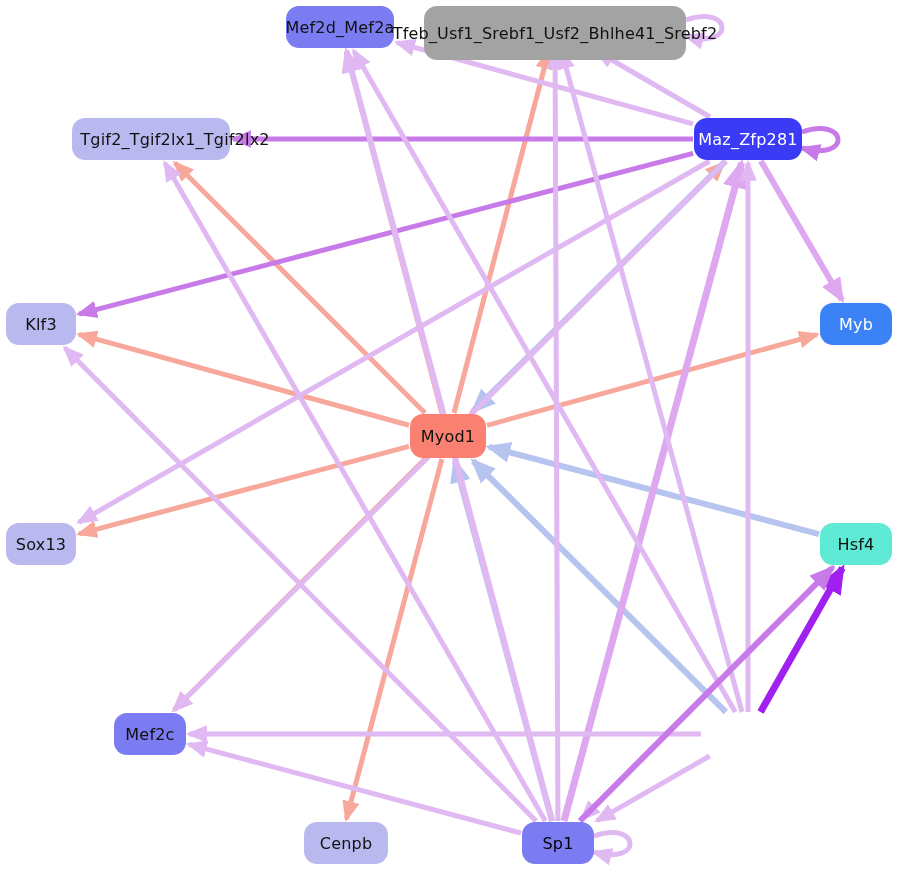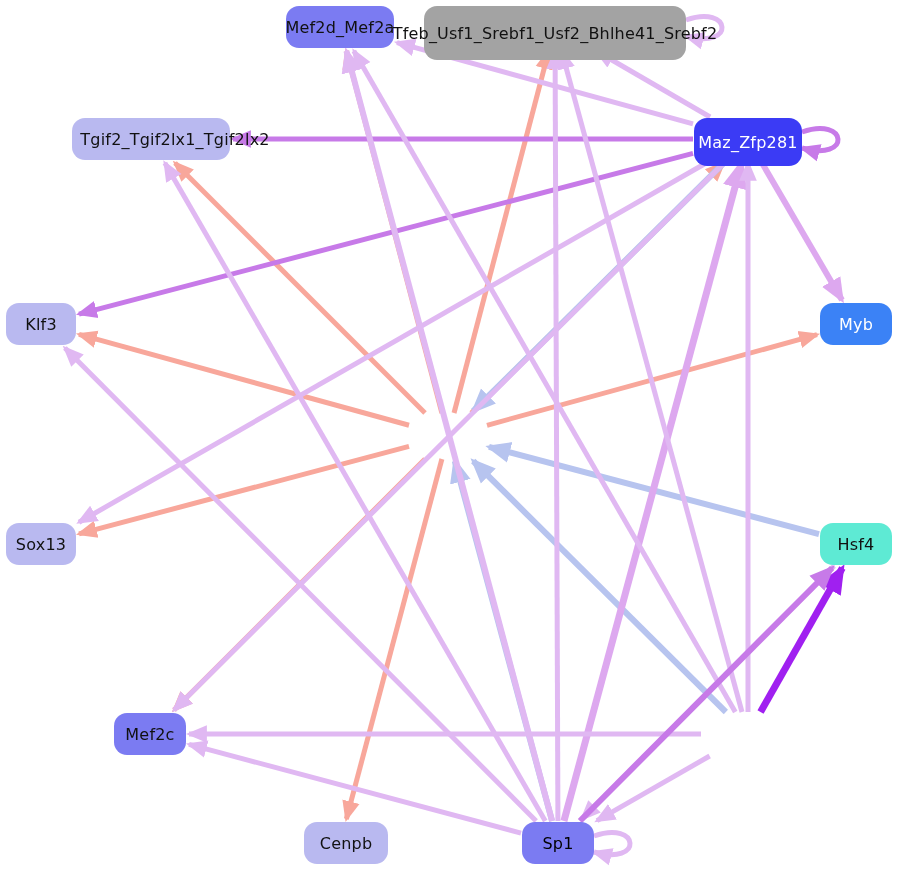--- a/index.html
+++ b/index.html
@@ -76,28 +76,31 @@
     </svg>
 <div class="node" style="left: 286px; top: 6px; width: 108px; height: 42px; background: rgb(123, 123, 242); color: rgb(17, 17, 17);">
       <span>Mef2d_Mef2a</span>
     </div>
     <div class="node" style="left: 424px; top: 6px; width: 262px; height: 54px; background: #a3a3a3; color: rgb(17, 17, 17);">
       <span>Tfeb_Usf1_Srebf1_Usf2_Bhlhe41_Srebf2</span>
     </div>
     <div class="node" style="left: 72px; top: 118px; width: 158px; height: 42px; background: rgb(185, 185, 240); color: rgb(17, 17, 17); padding-left: 48px;">
       <span>Tgif2_Tgif2lx1_Tgif2lx2</span>
     </div>
-    <div class="node dark" style="left: 694px; top: 118px; width: 108px; height: 48px; background: rgb(59, 59, 245); color: rgb(255, 255, 255);">
+    <div class="node dark" style="left: 694px; top: 118px; width: 108px; height: 42px; background: rgb(59, 59, 245); color: rgb(255, 255, 255);">
       <span>Maz_Zfp281</span>
     </div>
     <div class="node" style="left: 6px; top: 303px; width: 70px; height: 42px; background: rgb(185, 185, 240); color: rgb(17, 17, 17);">
       <span>Klf3</span>
     </div>
     <div class="node dark" style="left: 820px; top: 303px; width: 72px; height: 42px; background: #3b82f6; color: rgb(255, 255, 255);">
       <span>Myb</span>
+    </div>
+    <div class="node" style="left: 410px; top: 414px; width: 76px; height: 44px; background: rgb(250, 128, 114); color: rgb(17, 17, 17);">
+      <span>Myod1</span>
     </div>
     <div class="node" style="left: 6px; top: 523px; width: 70px; height: 42px; background: rgb(185, 185, 240); color: rgb(17, 17, 17);">
       <span>Sox13</span>
     </div>
     <div class="node" style="left: 820px; top: 523px; width: 72px; height: 42px; background: #5eead4; color: rgb(17, 17, 17);">
       <span>Hsf4</span>
     </div>
     <div class="node" style="left: 114px; top: 713px; width: 72px; height: 42px; background: rgb(123, 123, 242); color: rgb(17, 17, 17);">
       <span>Mef2c</span>
     </div>

